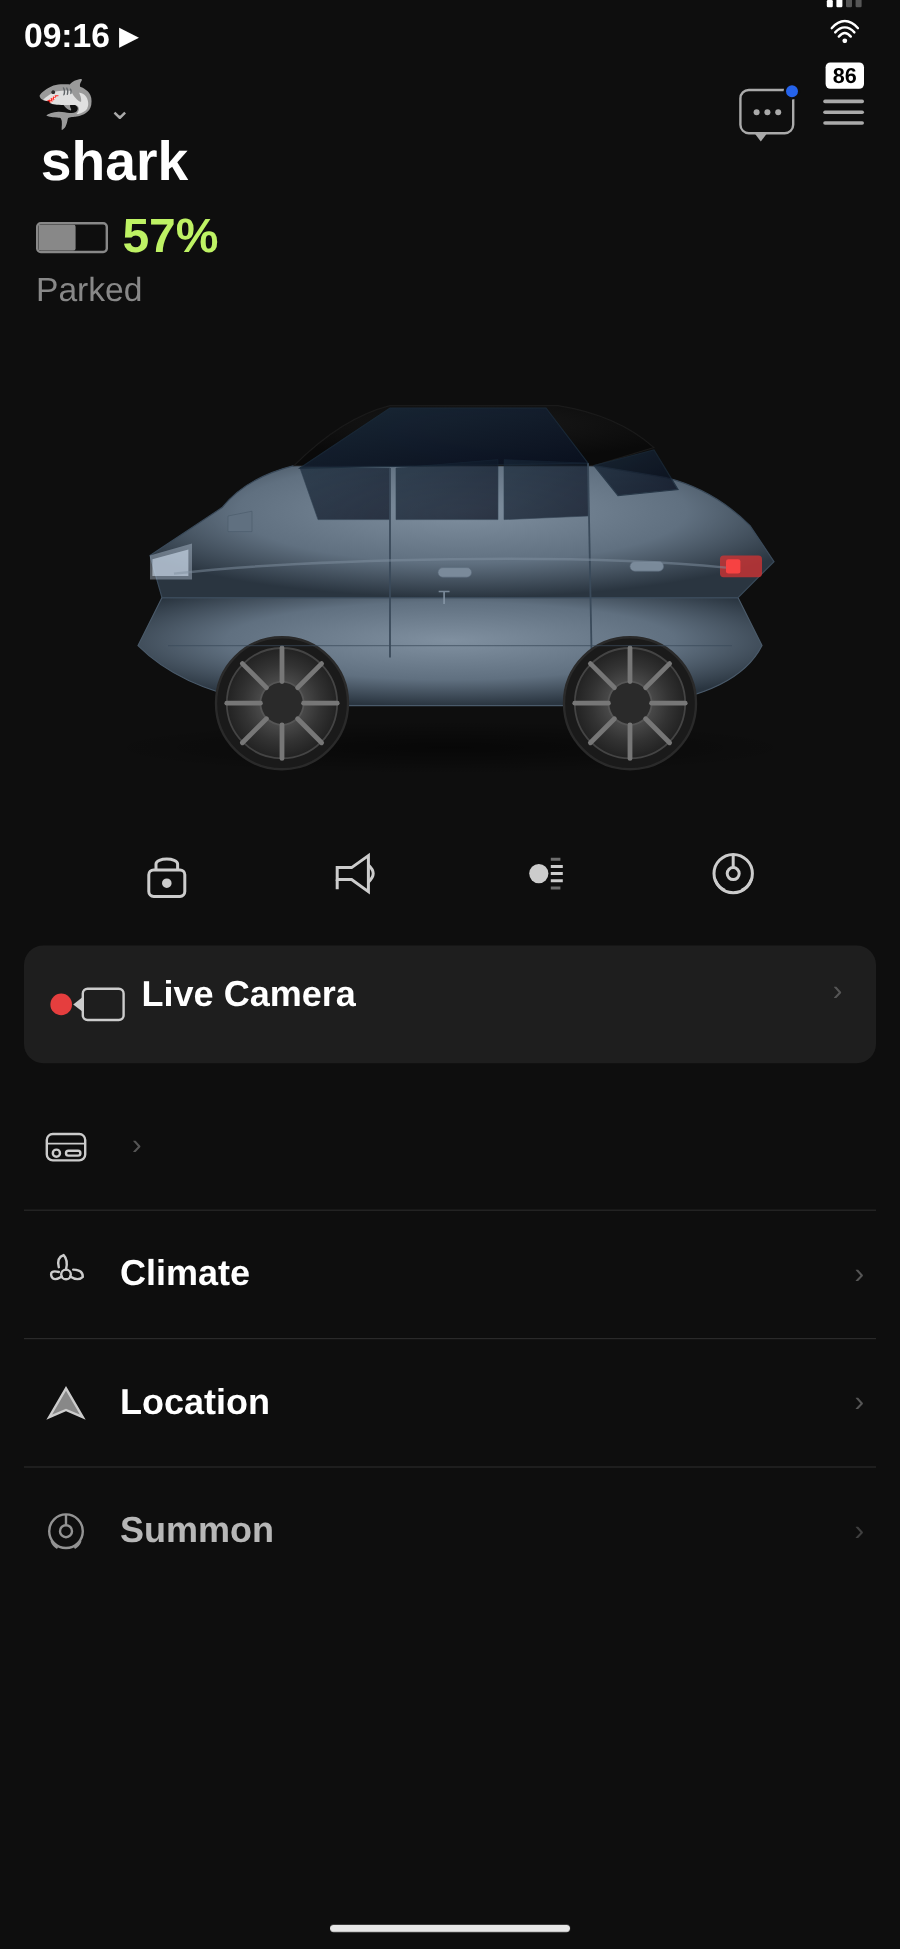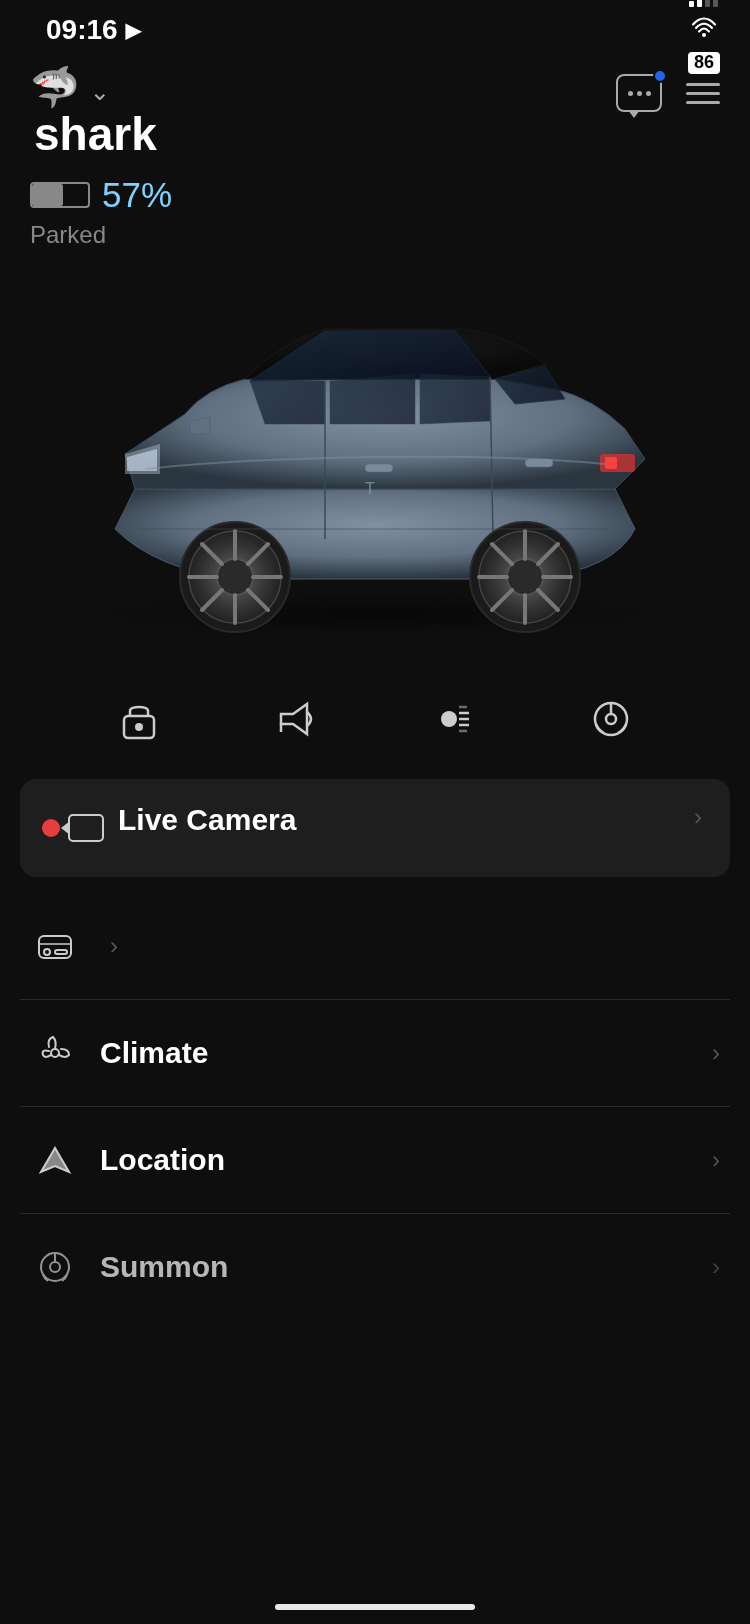--- a/index.html
+++ b/index.html
@@ -13,21 +13,21 @@
       min-height: 1624px;
       overflow-x: hidden;
       position: relative;
     }
 
     
     .status-bar {
       display: flex;
       justify-content: space-between;
       align-items: center;
-      padding: 14px 30px 8px 46px;
+      padding: 14px 30px 8px 20px;
       height: 54px;
     }
     .status-time {
       font-size: 28px;
       font-weight: 700;
       color: #fff;
       display: flex;
       align-items: center;
       gap: 8px;
     }
@@ -194,26 +194,26 @@
       background: #888;
       border-radius: 0 2px 2px 0;
     }
     .battery-fill {
       height: 100%;
       width: 55%;
       background: #888;
       border-radius: 2px;
     }
     .battery-pct {
-      font-size: 35px;
-      font-weight: 400;
-      color: #7dd3fc;
+      font-size: 40px;
+      font-weight: 700;
+      color: #bef264;
     }
     .parked-text {
-      font-size: 24px;
+      font-size: 28px;
       color: #888;
       padding: 0 30px 0 30px;
       margin-top: 2px;
     }
 
     
     .car-image-area {
       display: flex;
       justify-content: center;
       align-items: center;

